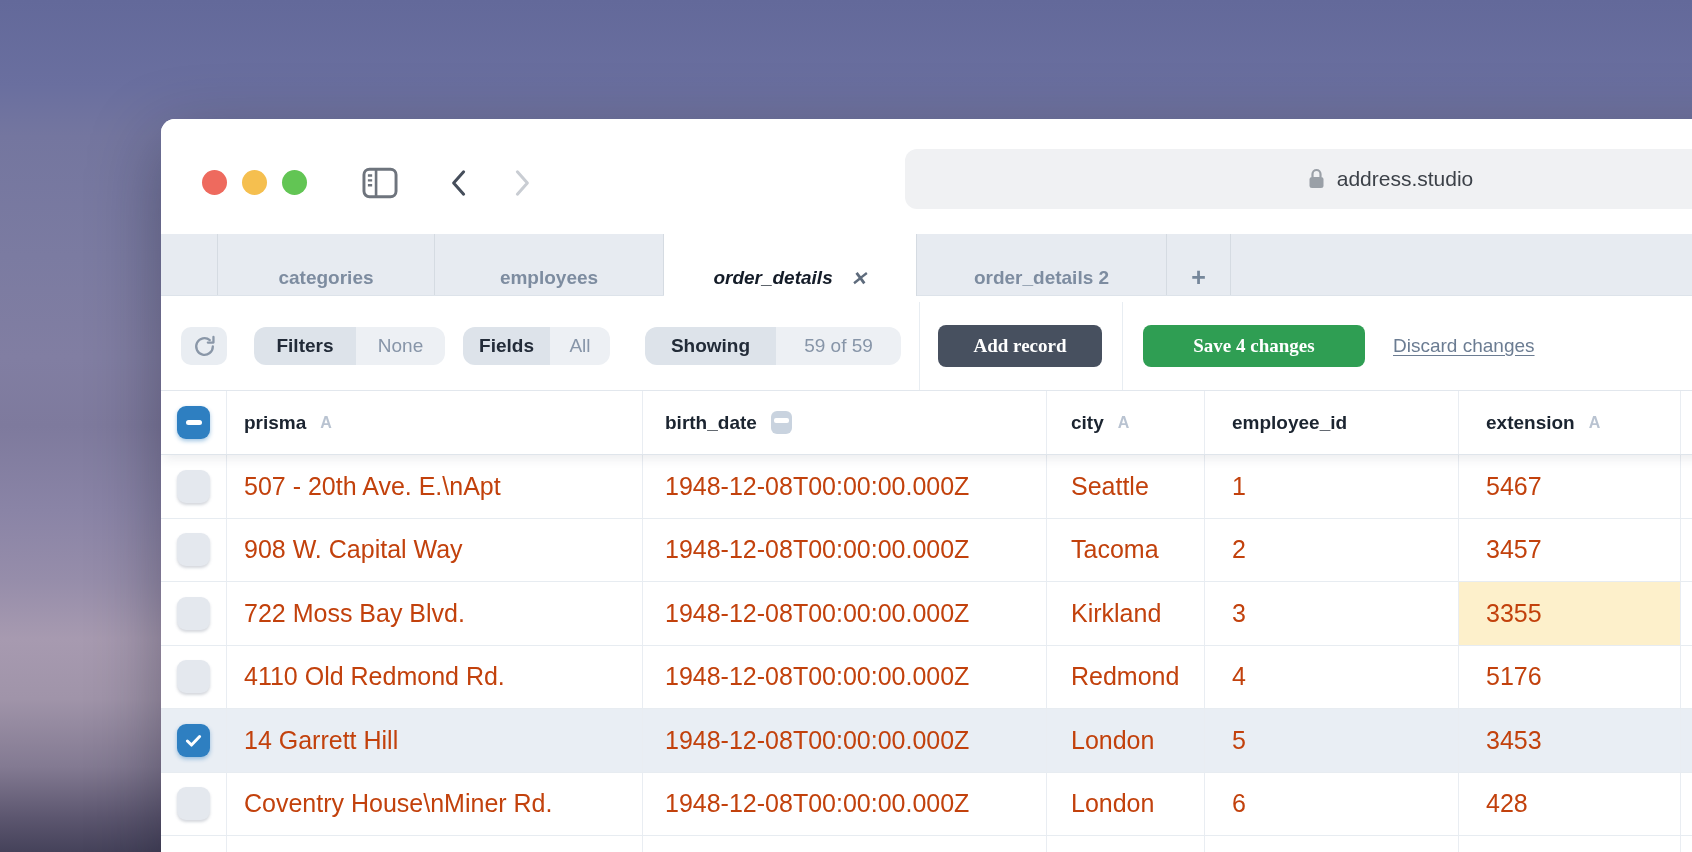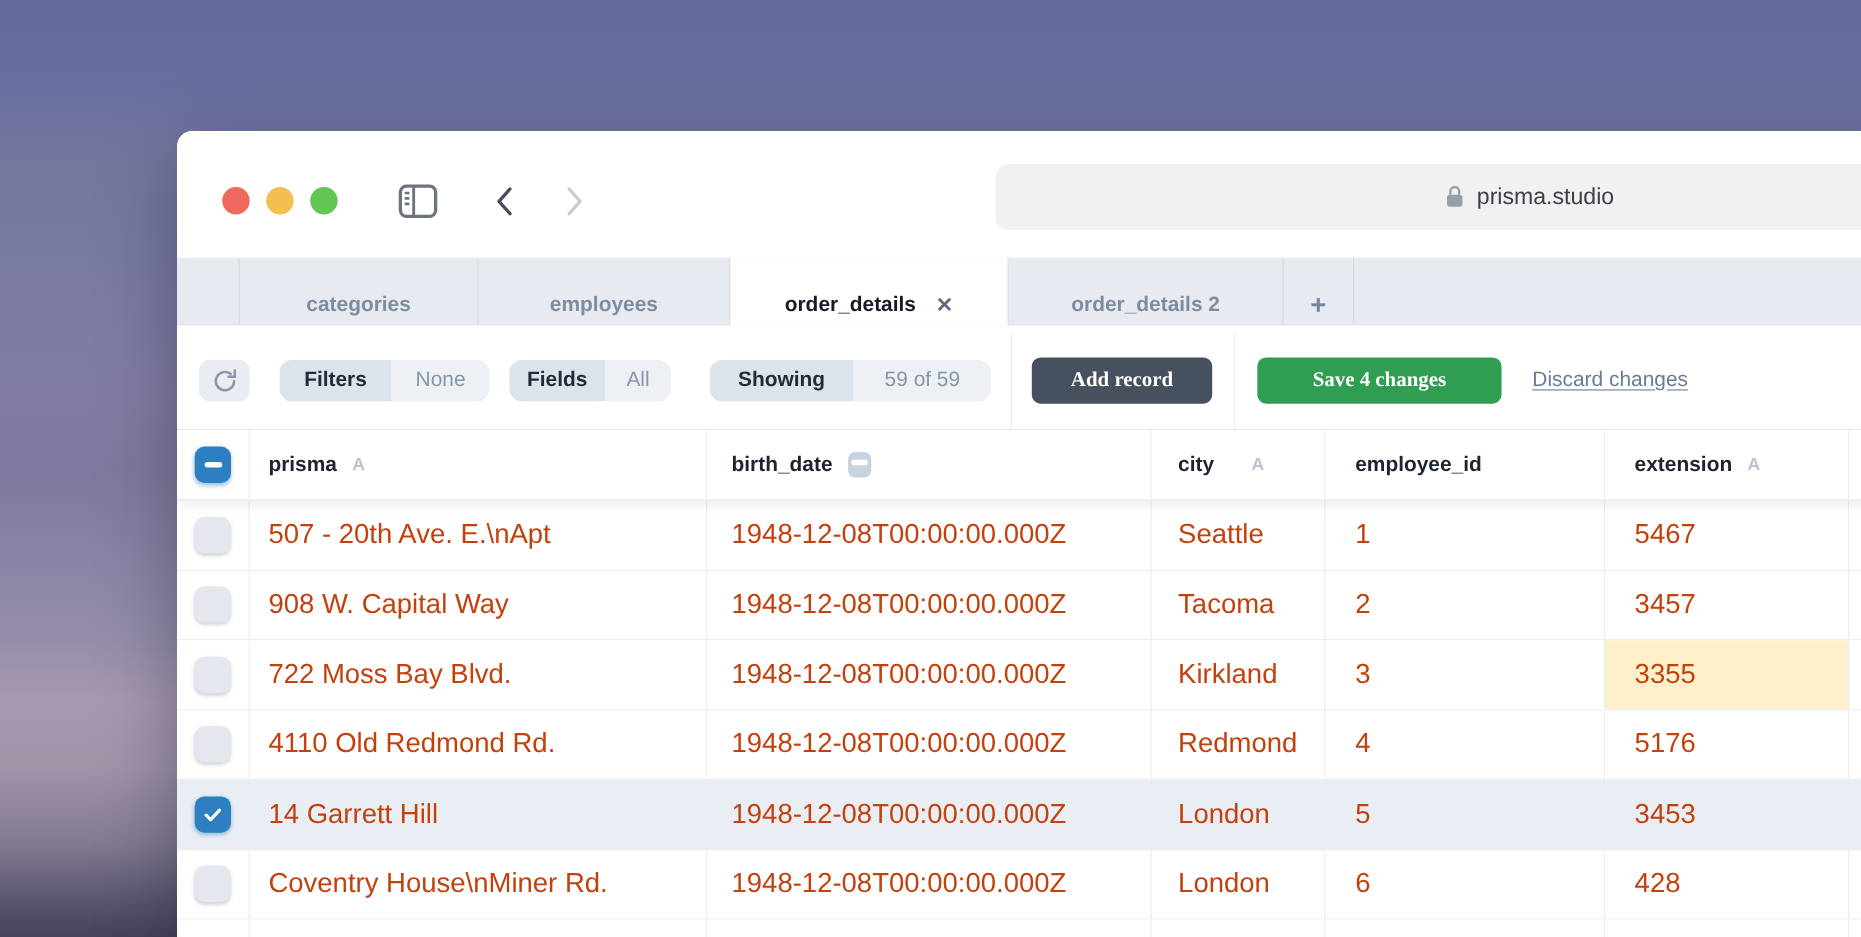--- a/index.html
+++ b/index.html
@@ -82,21 +82,21 @@
   .trow { height:63.5px; border-bottom:1px solid #e7ecf1; background:#fff; }
   .trow.sel { background:#e9eef4; }
   .th, .td { display:flex; align-items:center; border-right:1px solid #e9edf2; overflow:hidden; }
   .th:last-child, .td:last-child { border-right:none; }
   .col-check { justify-content:center; }
   .th { font-size:19px; font-weight:700; color:#1b2430; }
   .td { font-family:Liberation Sans, sans-serif; font-size:25px; color:#c2410c; white-space:nowrap; }
   .td.mod { background:#fdf0cb; }
   .pad-address  { padding-left:17px; }
   .pad-birth_date { padding-left:22px; }
-  .pad-city { padding-left:24px;gap:20px; }
+  .pad-city { padding-left:24px; }
   .pad-employee_id { padding-left:27px; }
   .pad-extension { padding-left:27px; }
   .a-icon { margin-left:14px; font-size:16px; font-weight:700; color:#b9c3d1; }
   .cal-icon { margin-left:14px; width:21px; height:23px; background:#c9d3df; border-radius:6px; position:relative; }
   .cal-icon::after { content:""; position:absolute; left:3px; right:3px; top:7px; height:5px; background:#fff; border-radius:2px; }
 
   .cb { width:33px; height:33px; border-radius:9px; background:#e4e8ee;
         box-shadow:0 2px 3px rgba(99,112,132,.28); display:flex; align-items:center; justify-content:center; }
   .cb.on { background:#2e7fc1; box-shadow:0 2px 4px rgba(46,127,193,.45); }
   .cb-minus { width:16px; height:4.5px; border-radius:2.5px; background:#fff; }
@@ -131,34 +131,34 @@
         <path d="M3.5 3 L11.5 12 L3.5 21" fill="none" stroke="#c9cdd3" stroke-width="2.4" stroke-linecap="round" stroke-linejoin="round"></path>
       </svg>
     </div>
     <div class="url-bar">
       <span style="display:flex;">
         <svg width="19" height="24" viewBox="0 0 19 24">
           <rect x="2.5" y="10" width="14" height="11" rx="2.5" fill="#9aa0a7"></rect>
           <path d="M5.5 10 V7 a4 4 0 0 1 8 0 V10" fill="none" stroke="#9aa0a7" stroke-width="2.2"></path>
         </svg>
       </span>
-      <span class="url-text">prisma.studio</span>
+      <span class="url-text">address.studio</span>
     </div>
   </div>
 
   <div class="tab-row" id="tab-row">
     <div class="tab-spacer"></div>
 
     <div class="tab" style="width: 217px;">
         <span>categories</span>
       </div>
       <div class="tab" style="width: 229px;">
         <span>employees</span>
       </div>
-      <div class="tab active" style="width: 253px;">
+      <div class="tab active" style="width: 253px; font-style: italic;">
         <span>order_details</span>
         <span class="close-x">✕</span>
       </div>
       <div class="tab" style="width: 250px;">
         <span>order_details 2</span>
       </div>
       <div class="tab tab-plus" id="tab-plus-slot">
         <span>+</span>
       </div>
     <div class="tab-rest"></div>

